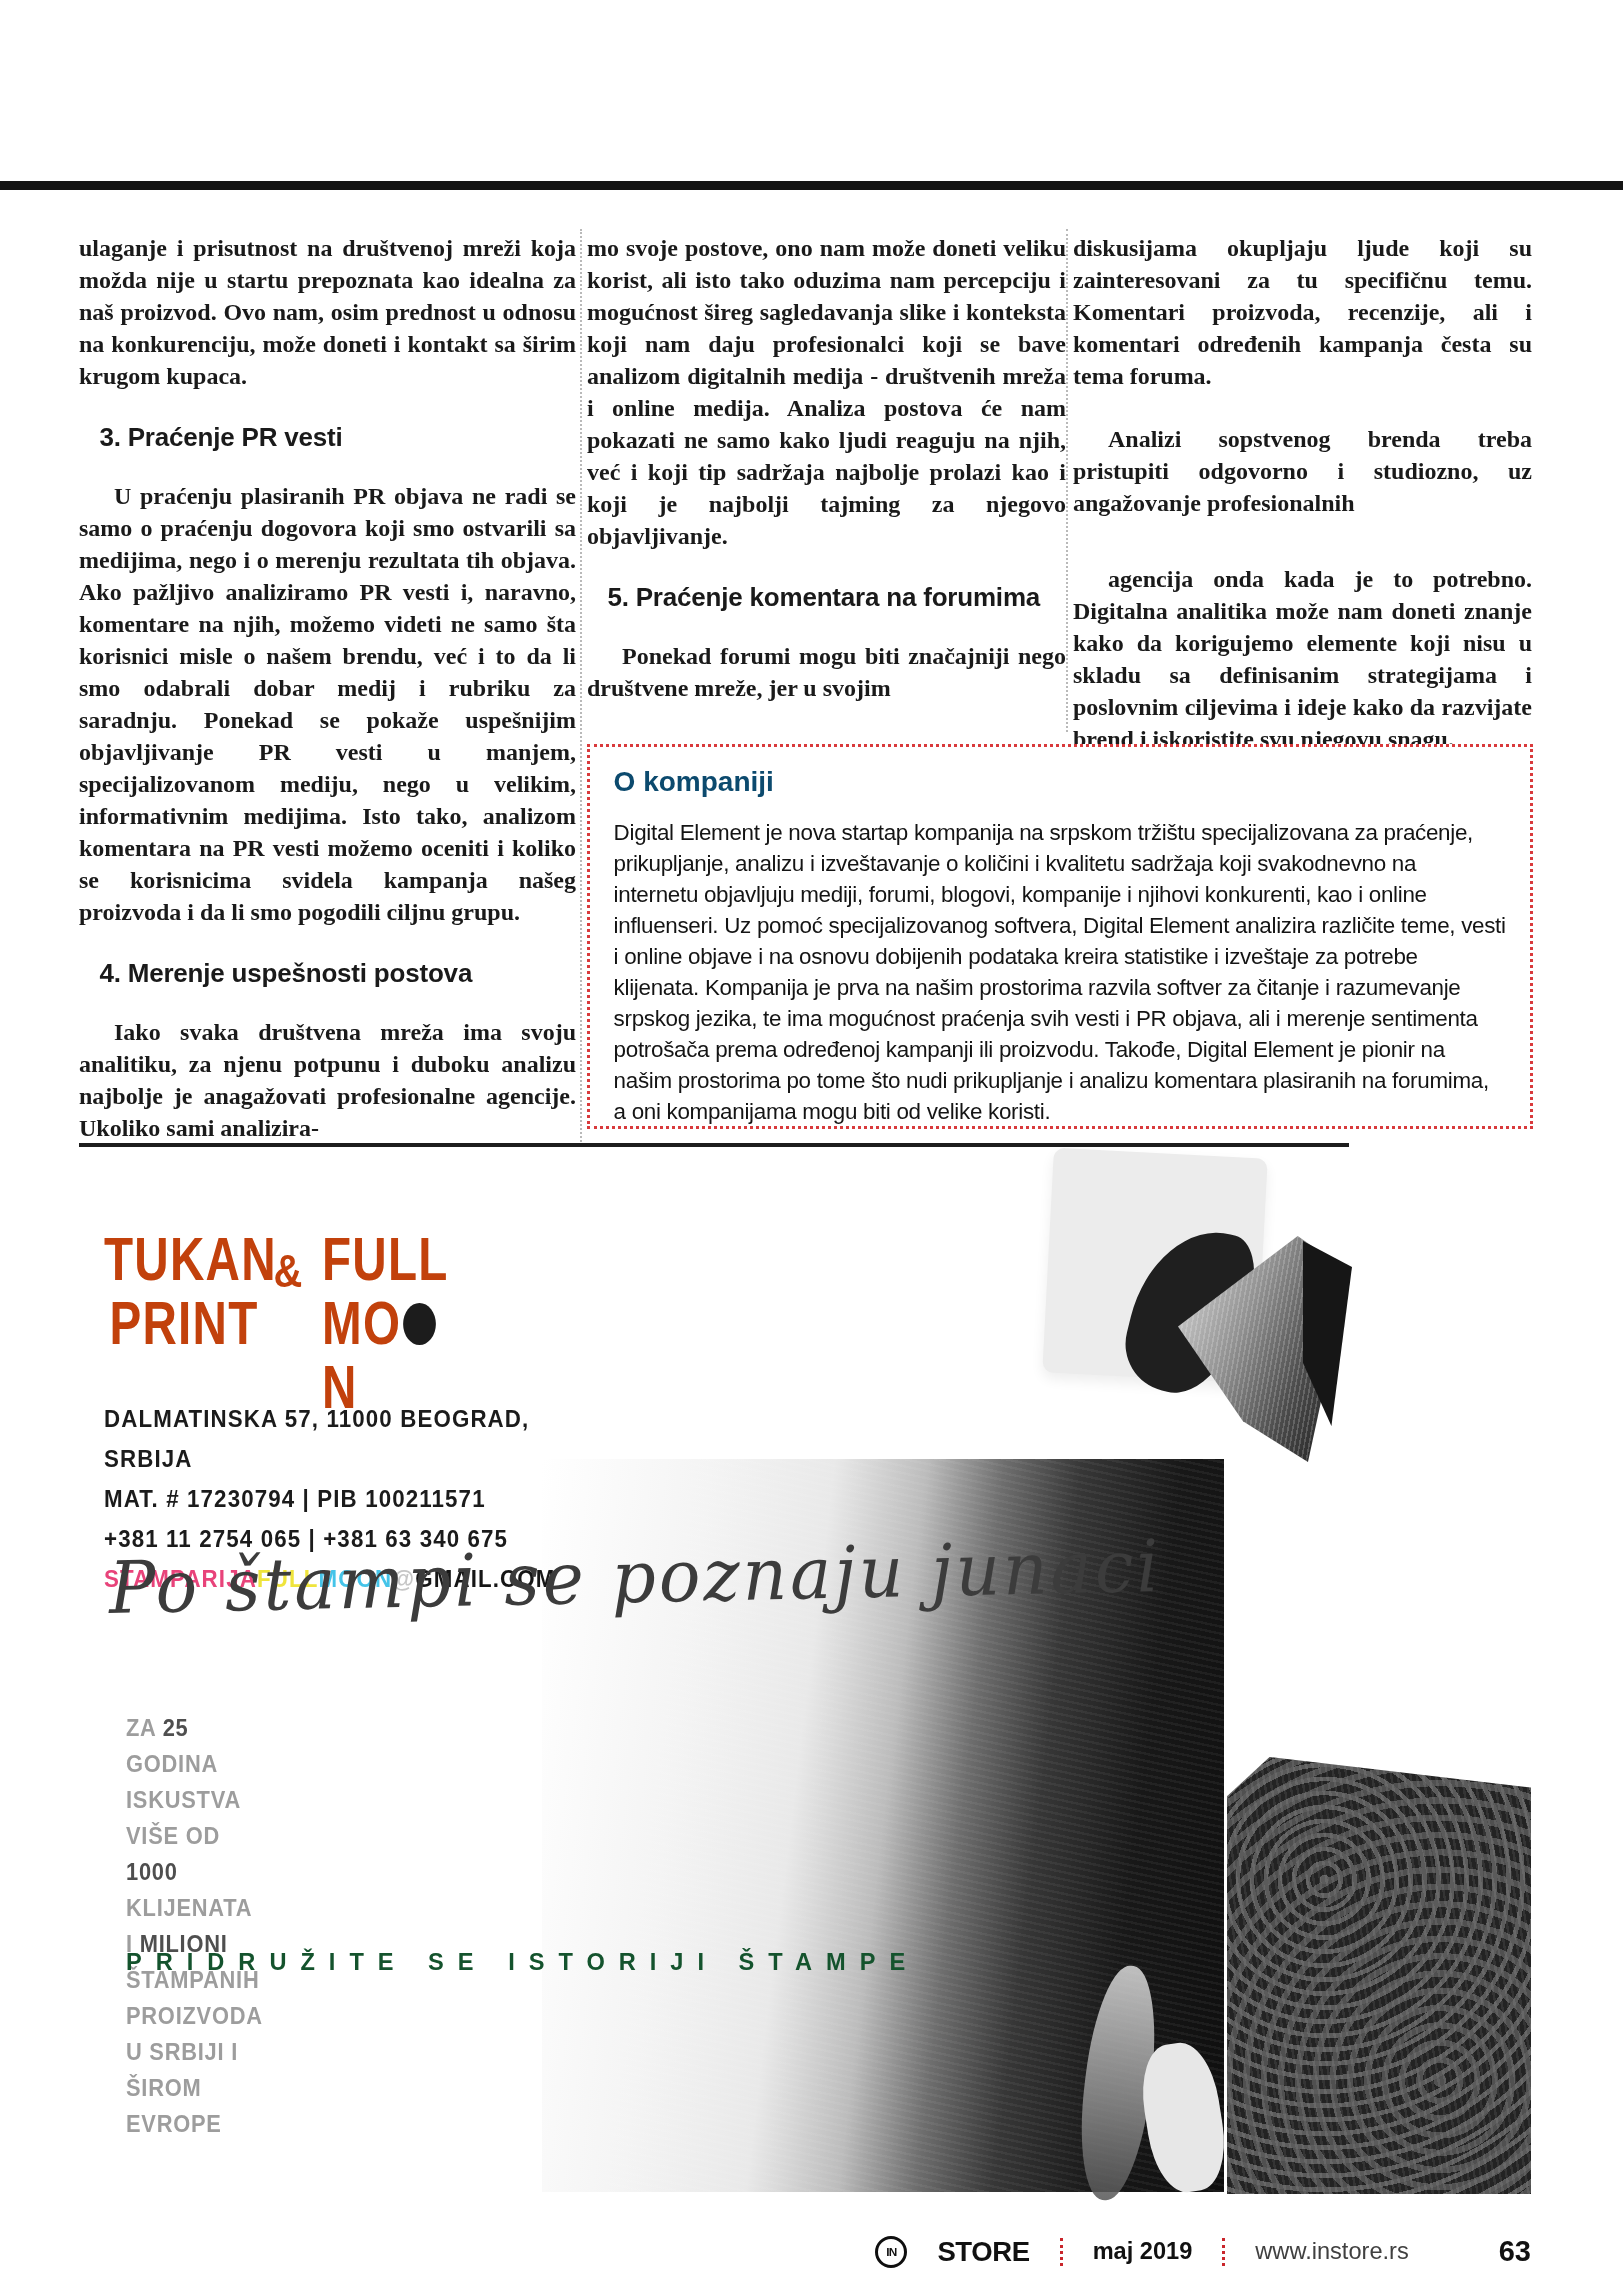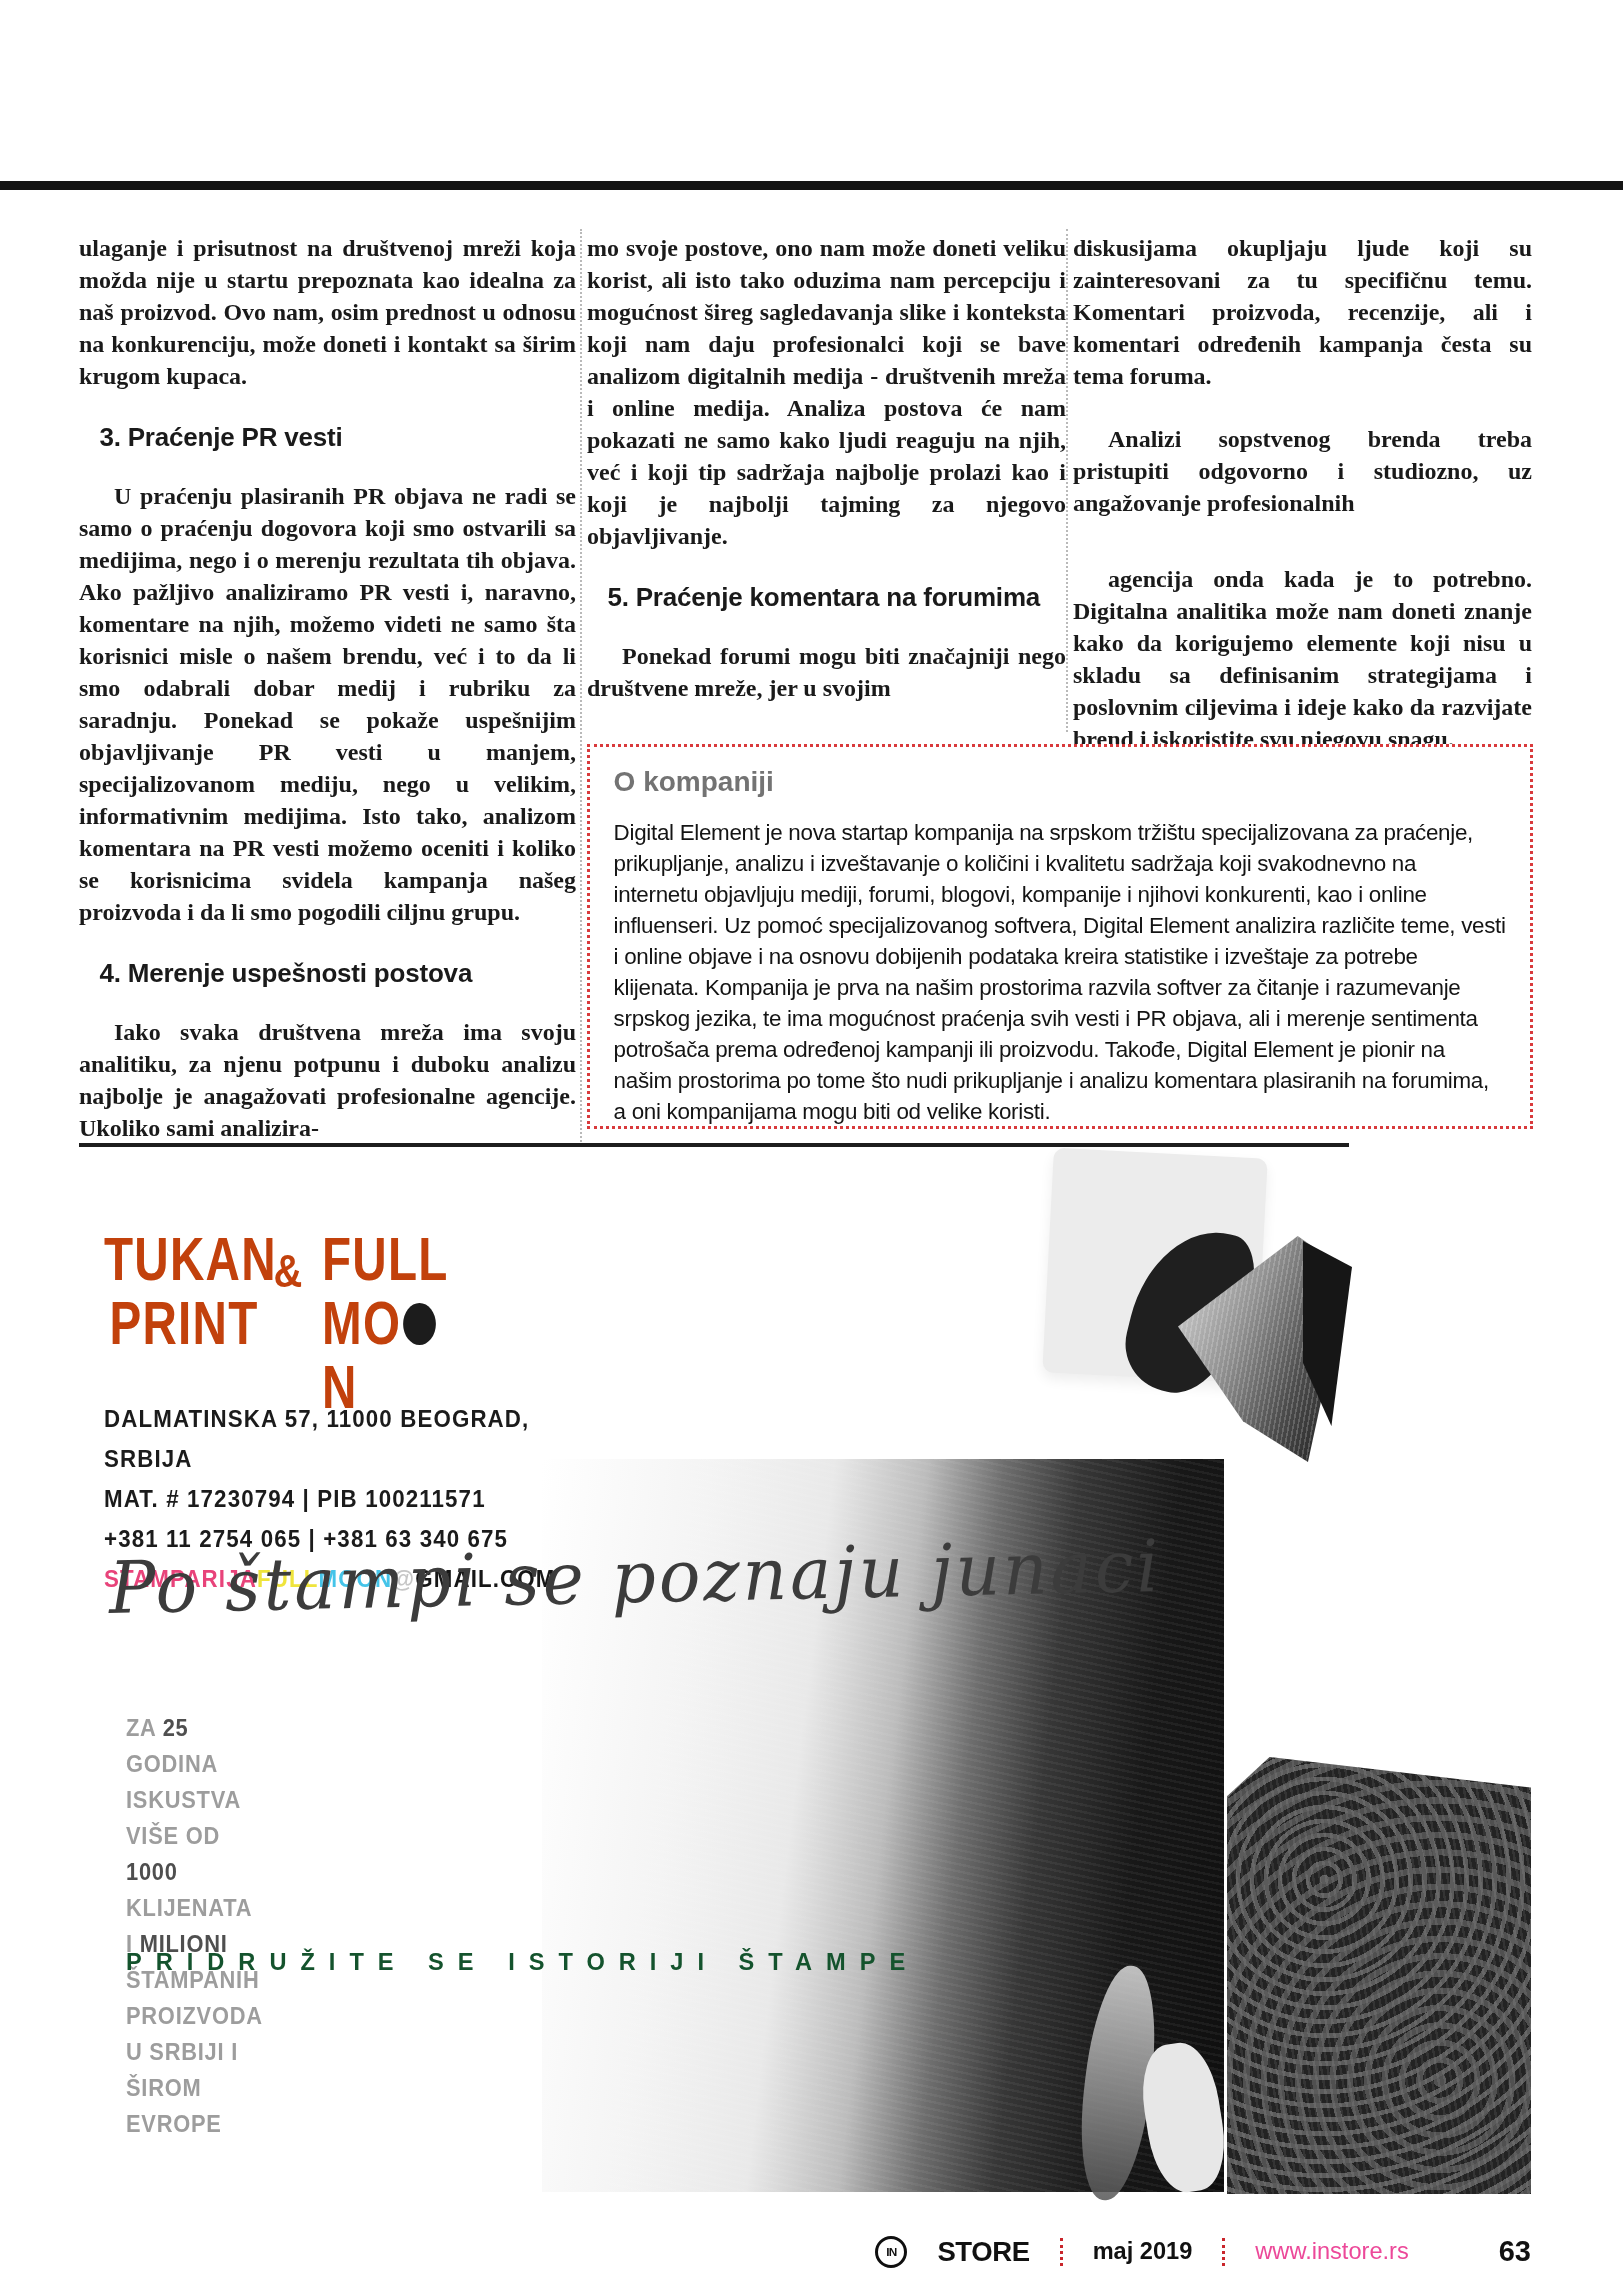--- a/index.html
+++ b/index.html
@@ -16,21 +16,21 @@
   .col1{left:79px;width:497px;}
   .col2{left:587px;width:479px;}
   .col3{left:1073px;width:459px;}
   .vdiv{position:absolute;width:0;border-left:2.4px dotted #b9b9b9;}
   .vdiv.d1{left:580px;top:229px;height:917px;}
   .vdiv.d2{left:1066px;top:229px;height:503px;}
   
   .about-box{position:absolute;left:587px;top:744px;width:946px;height:385px;box-sizing:border-box;
              border:3.9px dotted #d93a3c;padding:19px 23.6px 15.7px 23.6px;background:#fff;
              font-family:"Liberation Sans",sans-serif;}
-  .about-title{font-size:28px;font-weight:700;margin:0 0 19px 0;color:#737373;}
+  .about-title{font-size:28px;font-weight:700;margin:0 0 19px 0;color:#0c4a6e;}
   .about-body{font-size:22.4px;line-height:31px;color:#141414;letter-spacing:-0.3px;margin:0;}
   
   .ad-rule{position:absolute;left:79px;top:1143px;width:1270px;height:3.9px;background:#1d1d1d;}
   .ad-text{position:absolute;left:0;top:0;z-index:2;}
   
   .logo{position:absolute;left:104px;top:1227px;display:flex;align-items:flex-start;
         font-family:"Liberation Sans",sans-serif;font-weight:700;color:#c2410c;}
   .logo-stack{font-size:61px;line-height:64px;letter-spacing:1.6px;transform:scaleX(0.78);transform-origin:left top;}
   .logo-stack.left{text-align:right;width:198px;}
   .logo-amp{font-size:47px;line-height:47px;margin:20.4px 0 0 -31px;transform:scaleX(0.85);}
@@ -83,21 +83,21 @@
           clip-path:polygon(0 9%,14% 0,100% 7%,100% 100%,0 100%);
           background:repeating-linear-gradient(80deg,rgba(255,255,255,0.08) 0 2.4px,transparent 2.4px 6.3px);}
   
   .footer{position:absolute;top:2235px;right:92px;display:flex;align-items:center;gap:30px;
           font-family:"Liberation Sans",sans-serif;color:#111;}
   .f-logo{width:26px;height:26px;border:3.1px solid #0f0f0f;border-radius:50%;display:flex;
           align-items:center;justify-content:center;font-size:11.8px;font-weight:700;letter-spacing:-0.8px;}
   .f-brand{font-size:27.5px;font-weight:700;letter-spacing:-0.4px;}
   .f-sep{height:28px;border-left:3.1px dotted #c9252b;}
   .f-issue{font-size:23.6px;font-weight:700;}
-  .f-site{font-size:23.6px;color:#ec4899;text-decoration:none;}
+  .f-site{font-size:23.6px;color:#404040;text-decoration:none;}
   .f-page{font-size:29px;font-weight:700;margin-left:60px;}
 </style>
 </head>
 <body>
 
 <div class="page">
 
   <div class="top-rule"></div>
 
   <div class="col col1">

